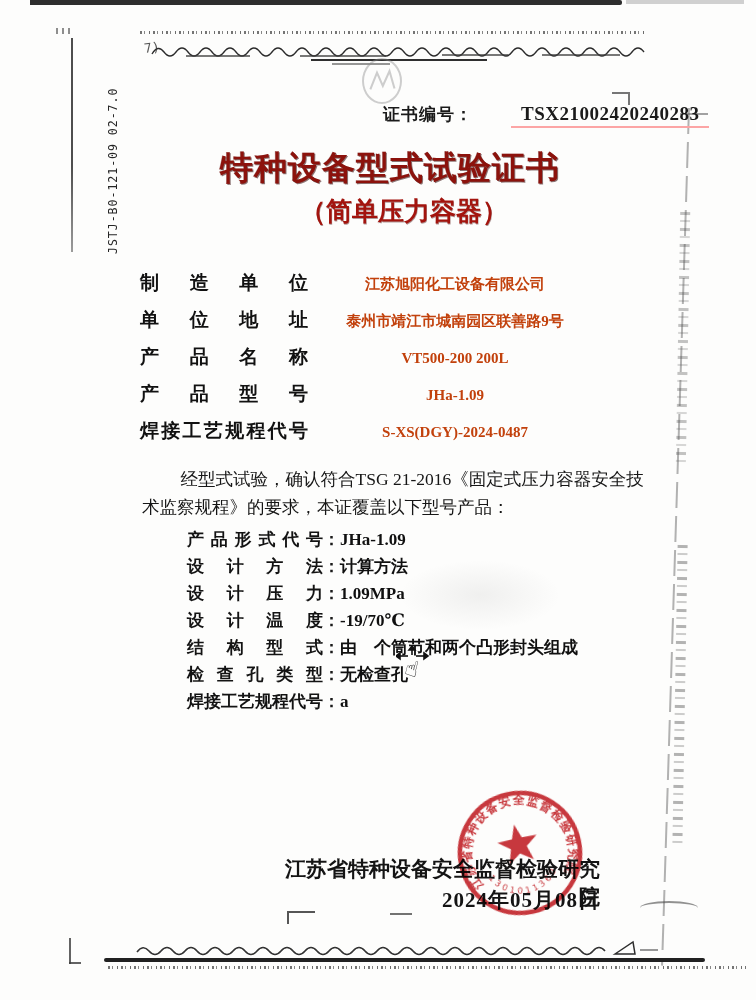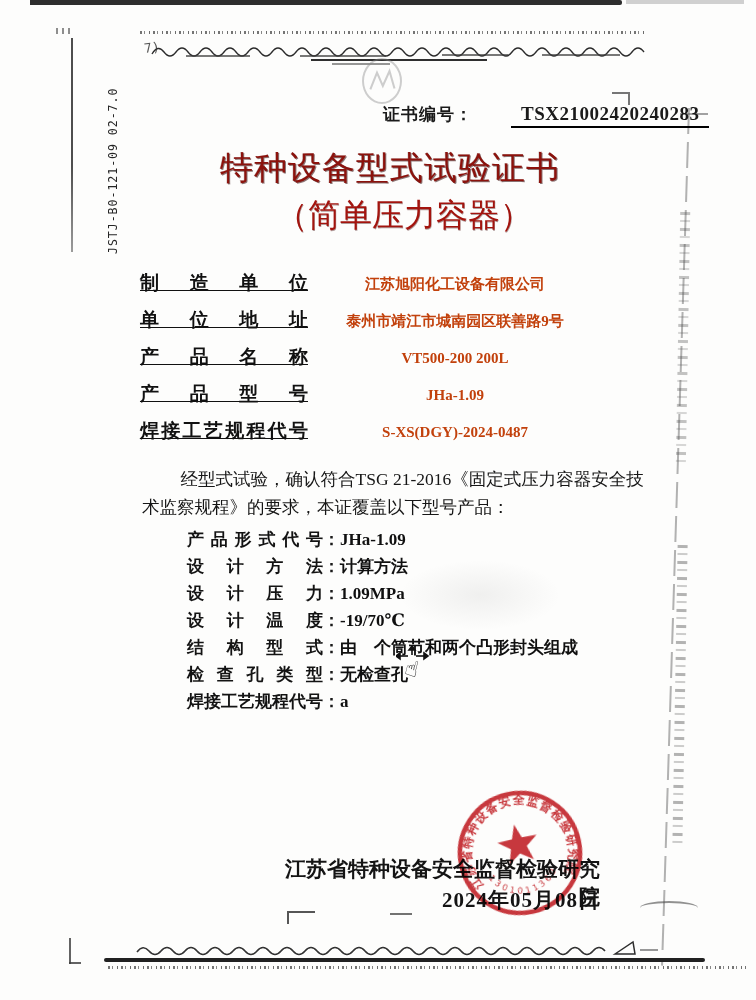--- a/index.html
+++ b/index.html
@@ -43,31 +43,31 @@
 
   
   .side-code{position:absolute;left:38px;top:172px;width:150px;text-align:center;
     transform:rotate(-90deg);font-family:"DejaVu Sans Mono",monospace;
     font-size:11.5px;letter-spacing:1px;color:#262626;white-space:nowrap;}
 
   
   .cert-line{position:absolute;left:383px;top:103px;display:flex;align-items:baseline;gap:32px;}
   .cert-label{font-size:17px;font-weight:700;letter-spacing:1px;}
   .cert-value{font-size:19px;font-weight:700;letter-spacing:.5px;margin-left:6px;
-    padding:0 10px 1px 10px;border-bottom:2px solid #000000;}
+    padding:0 10px 1px 10px;border-bottom:2px solid #fca5a5;}
   .doc-title{position:absolute;left:120px;top:146px;width:540px;text-align:center;
-    font-size:33px;font-weight:400;letter-spacing:1px;color:#8c120c;
+    font-size:33px;font-weight:700;letter-spacing:1px;color:#8c120c;
     text-shadow:1px 1px 0 rgba(45,2,2,.55), -0.5px -0.5px 0 rgba(70,5,5,.3);}
   .doc-subtitle{position:absolute;left:134px;top:194px;width:540px;text-align:center;
-    font-size:32px;font-weight:400;color:#a3140e;text-shadow:.5px .5px 0 rgba(60,4,4,.4);}
+    font-size:26px;font-weight:700;color:#a3140e;text-shadow:.5px .5px 0 rgba(60,4,4,.4);}
 
   .fields{position:absolute;left:140px;top:270px;width:462px;}
   .field-row{display:flex;align-items:baseline;height:37px;}
   .field-label{width:168px;font-size:19px;font-weight:700;color:#111;
-    text-align:justify;text-align-last:justify;text-decoration:underline;}
+    text-align:justify;text-align-last:justify;}
   .field-value{flex:1;text-align:center;font-size:15px;font-weight:600;color:#c2410c;}
 
   .paragraph{position:absolute;left:142px;top:466px;width:502px;font-size:17.5px;
     line-height:27.5px;text-indent:2.2em;font-weight:500;color:#161616;}
 
   .specs{position:absolute;left:187px;top:528px;width:440px;}
   .spec-row{display:flex;align-items:baseline;height:27px;}
   .spec-label{width:136px;font-size:17px;font-weight:700;color:#131313;
     text-align:justify;text-align-last:justify;}
   .spec-colon{width:17px;font-size:17px;font-weight:700;}

